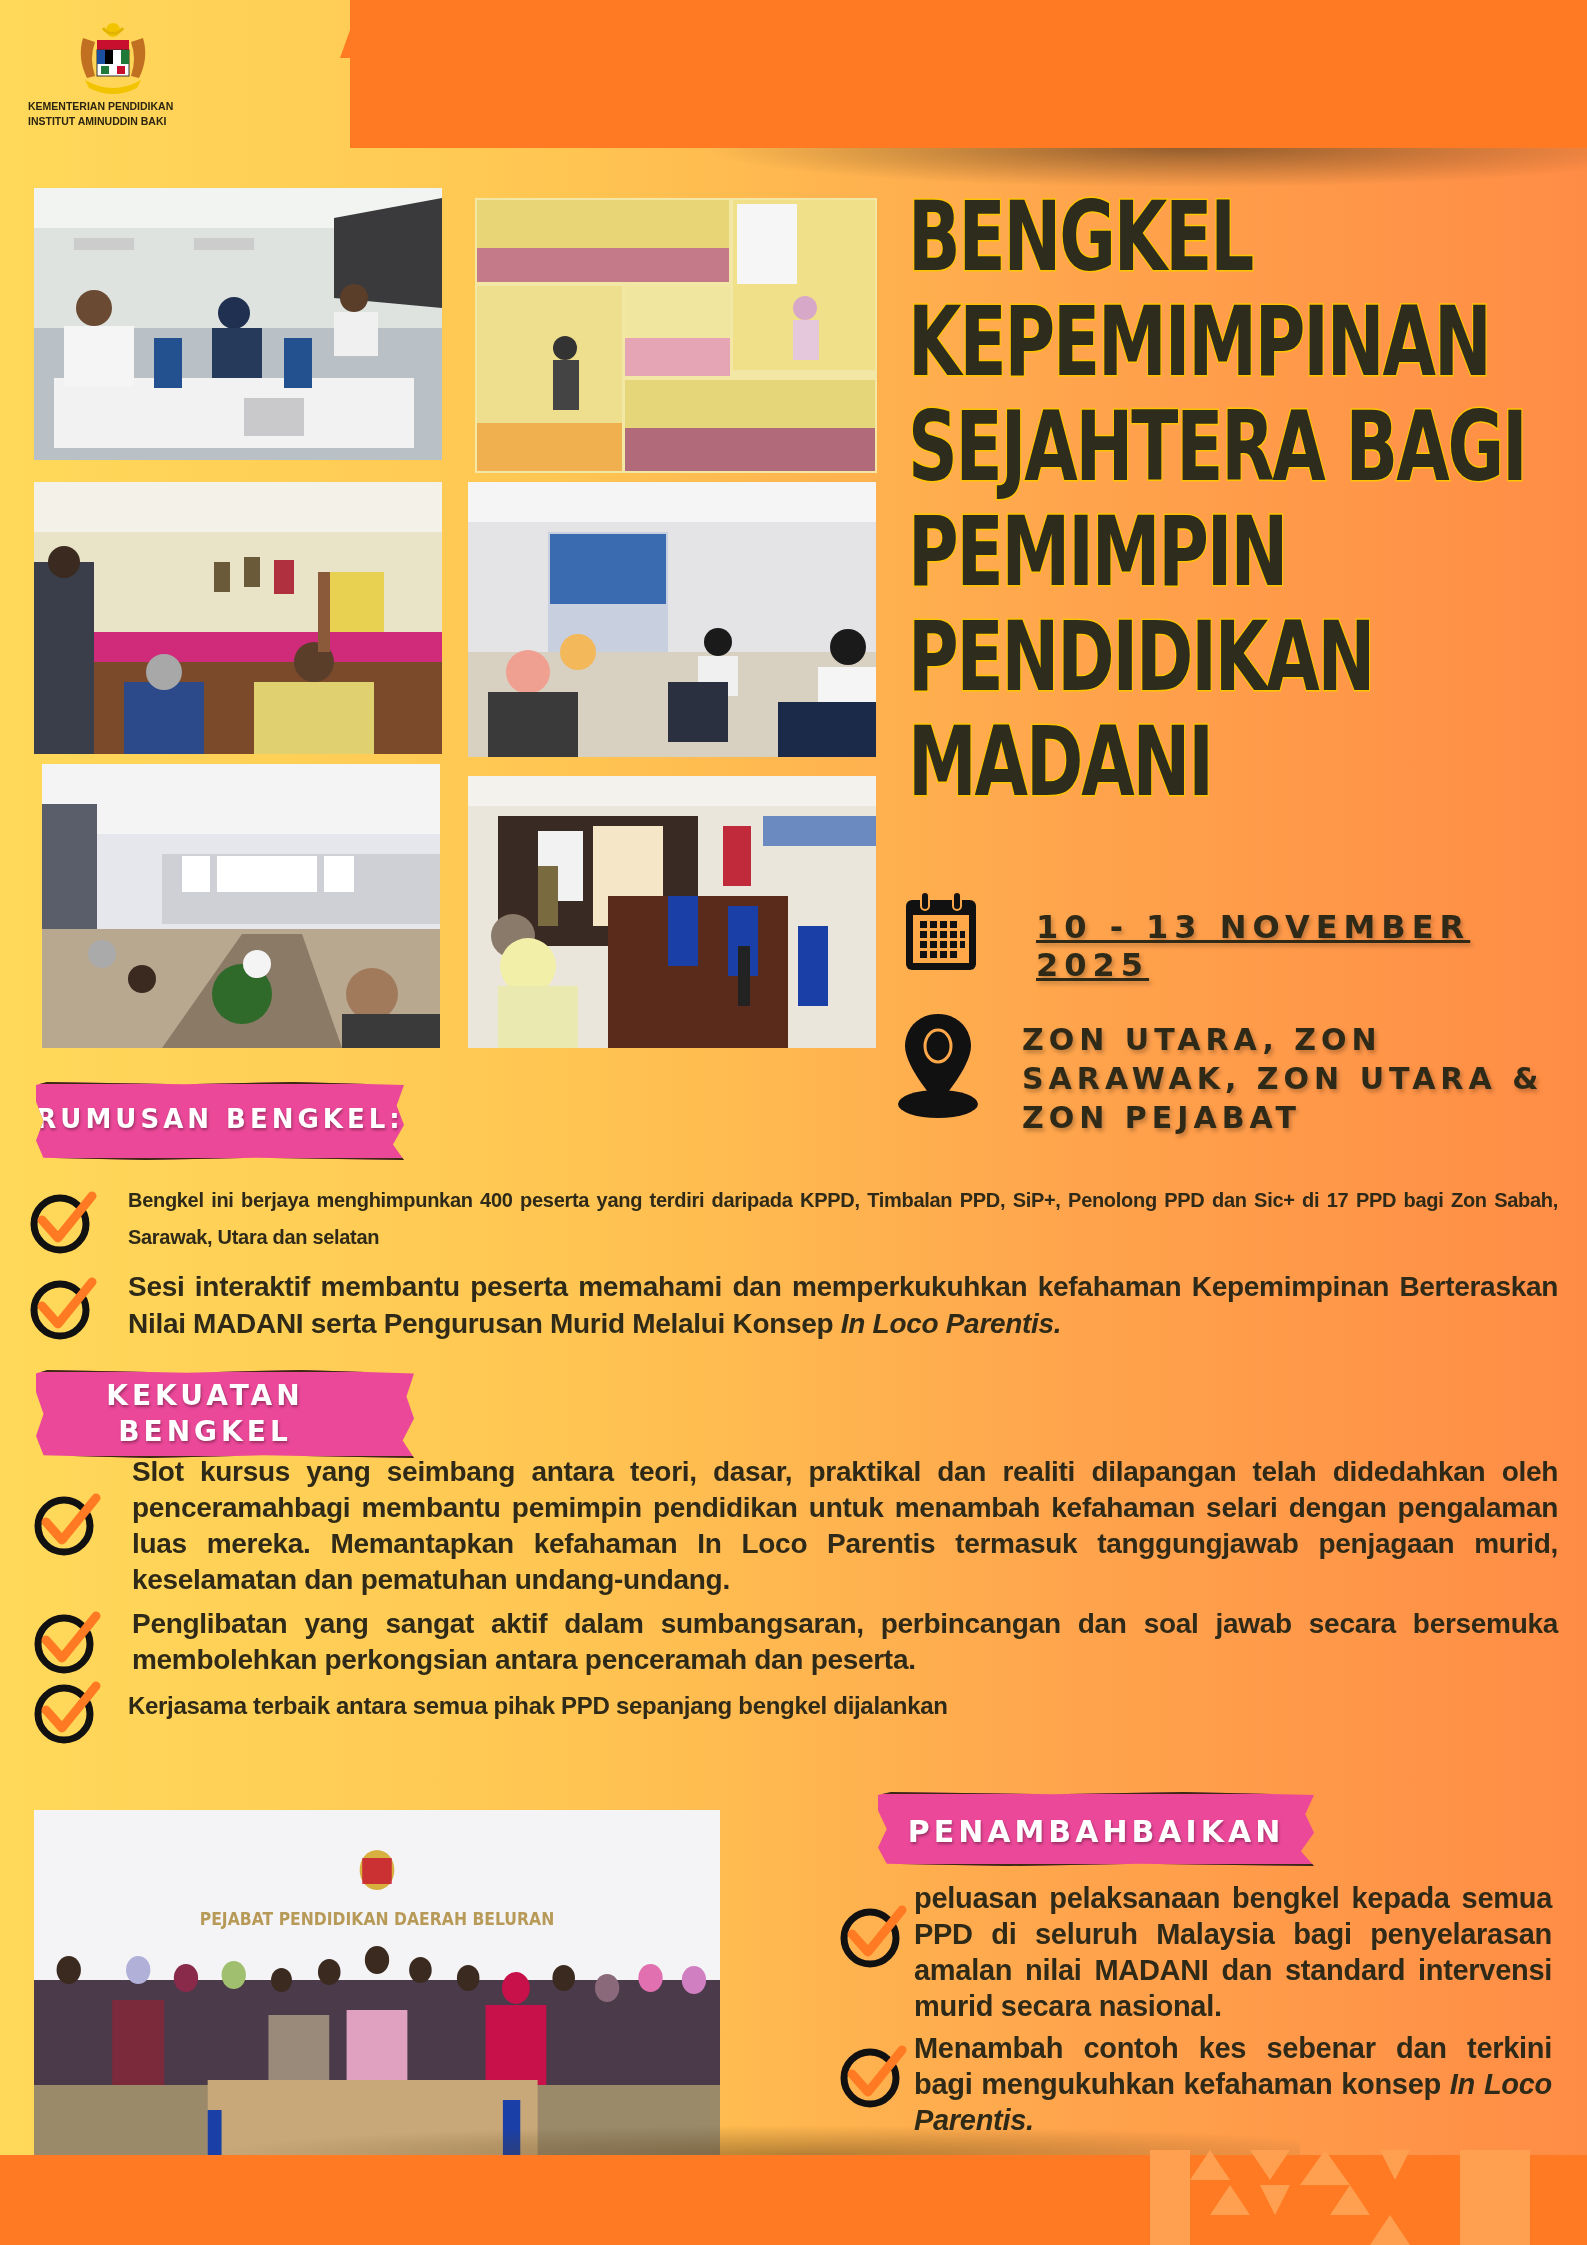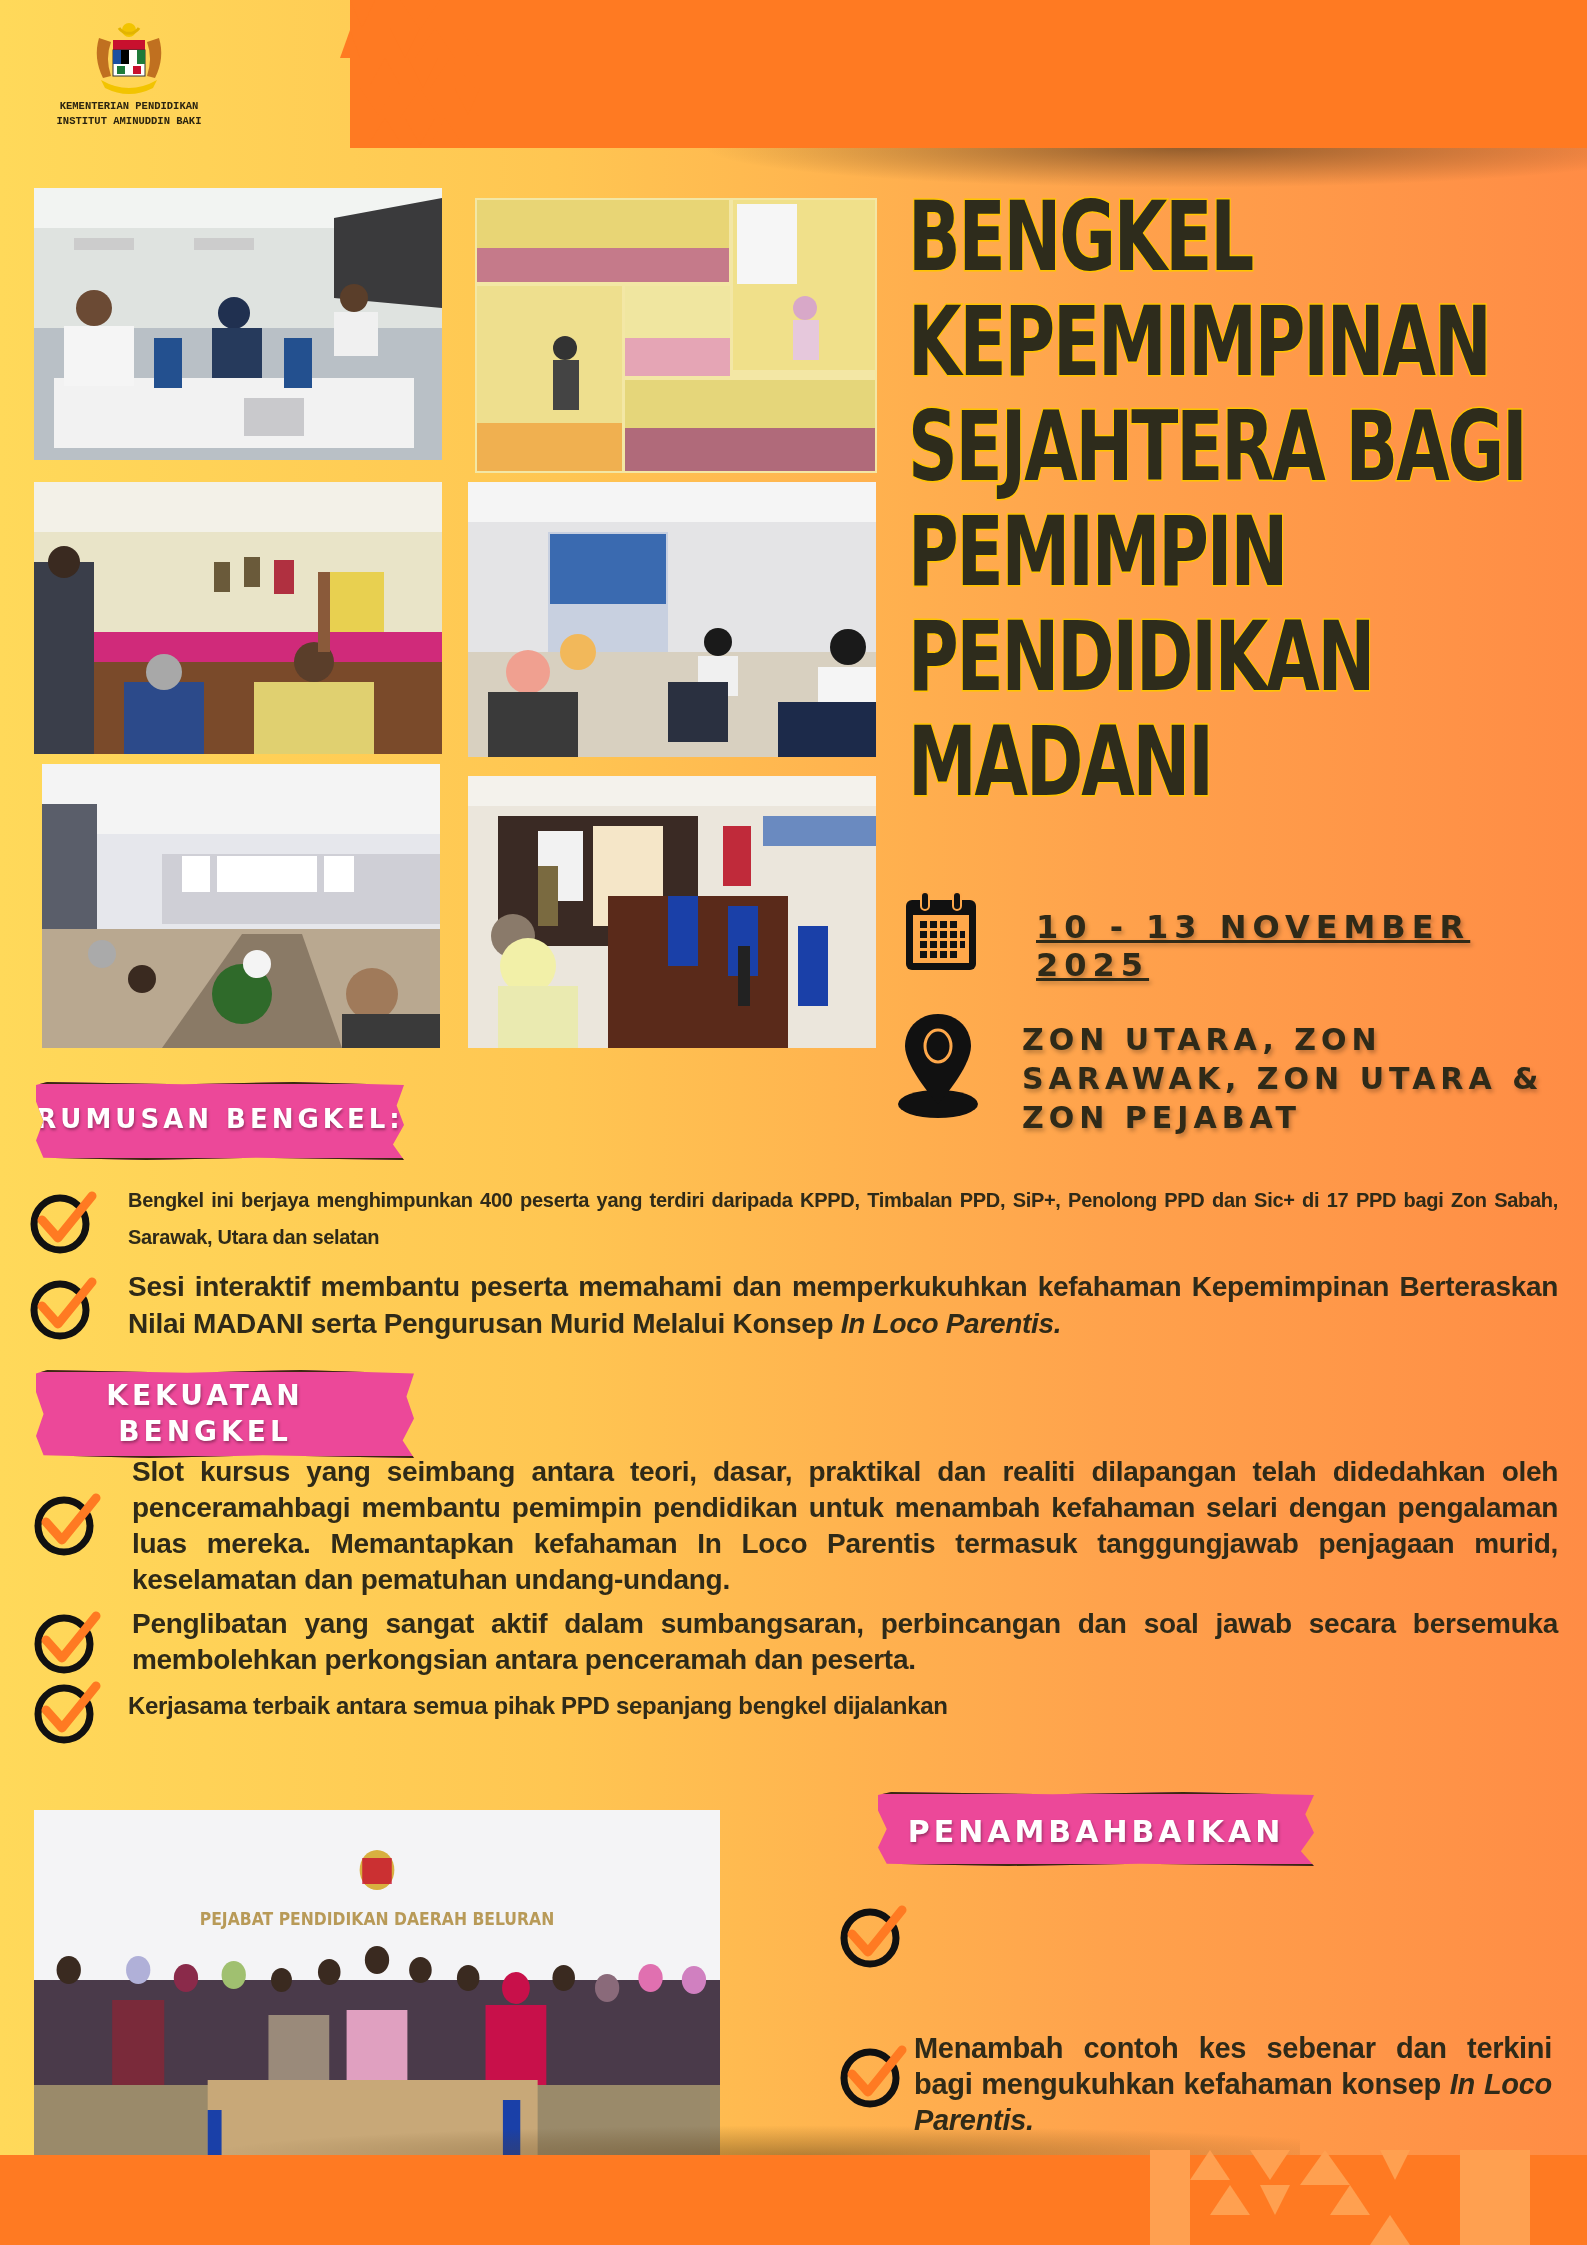--- a/index.html
+++ b/index.html
@@ -16,21 +16,21 @@
   .header-band {
     position: absolute; left: 350px; top: 0; width: 1237px; height: 148px;
     background: #ff7a22;
   }
   .header-shadow {
     position: absolute; left: 700px; top: 148px; width: 887px; height: 40px;
     background: radial-gradient(ellipse at 55% 0%, rgba(60,40,20,0.55) 0%, rgba(60,40,20,0) 70%);
   }
   .tri-field { position: absolute; left: 340px; top: 0; width: 340px; height: 150px; }
 
-  .logo { position: absolute; left: 44px; top: 18px; width: 170px; text-align: center; font-family: Liberation Mono, monospace; }
+  .logo { position: absolute; left: 28px; top: 18px; width: 170px; text-align: left; }
   .crest { display: block; margin: 0 auto; }
   .logo-text {
     font-size: 10.5px; font-weight: 700; color: #2b2410; line-height: 13px; margin-top: 2px;
     text-transform: uppercase;
   }
 
   
   .photo { position: absolute; overflow: hidden; }
   .photo .scene { width: 100%; height: 100%; }
 
@@ -394,20 +394,21 @@
 
 <div class="tag" style="left:878px;top:1792px;width:436px;height:74px;padding-top:20px;font-size:30px;">
   <span class="tag-text">PENAMBAHBAIKAN</span>
 </div>
 
 <div class="bullet" style="left:838px;top:1880px;width:714px;">
   <svg class="check" style="left:0;top:20px;" viewBox="0 0 70 70">
     <circle cx="32" cy="38" r="26" fill="none" stroke="#111" stroke-width="7"></circle>
     <path d="M14 34 L30 52 L64 10" fill="none" stroke="#ff7a22" stroke-width="9" stroke-linecap="round" stroke-linejoin="round"></path>
   </svg>
+  <div class="btext" style="margin-left:76px;font-size:29px;line-height:36px;">peluasan pelaksanaan bengkel kepada semua PPD di seluruh Malaysia bagi penyelarasan amalan nilai MADANI dan standard intervensi murid secara nasional.</div>
 </div>
 
 <div class="bullet" style="left:838px;top:2030px;width:714px;">
   <svg class="check" style="left:0;top:10px;" viewBox="0 0 70 70">
     <circle cx="32" cy="38" r="26" fill="none" stroke="#111" stroke-width="7"></circle>
     <path d="M14 34 L30 52 L64 10" fill="none" stroke="#ff7a22" stroke-width="9" stroke-linecap="round" stroke-linejoin="round"></path>
   </svg>
   <div class="btext" style="margin-left:76px;font-size:29px;line-height:36px;">
     <span>Menambah contoh kes sebenar dan terkini bagi mengukuhkan kefahaman konsep </span><i>In Loco Parentis.</i>
   </div>

